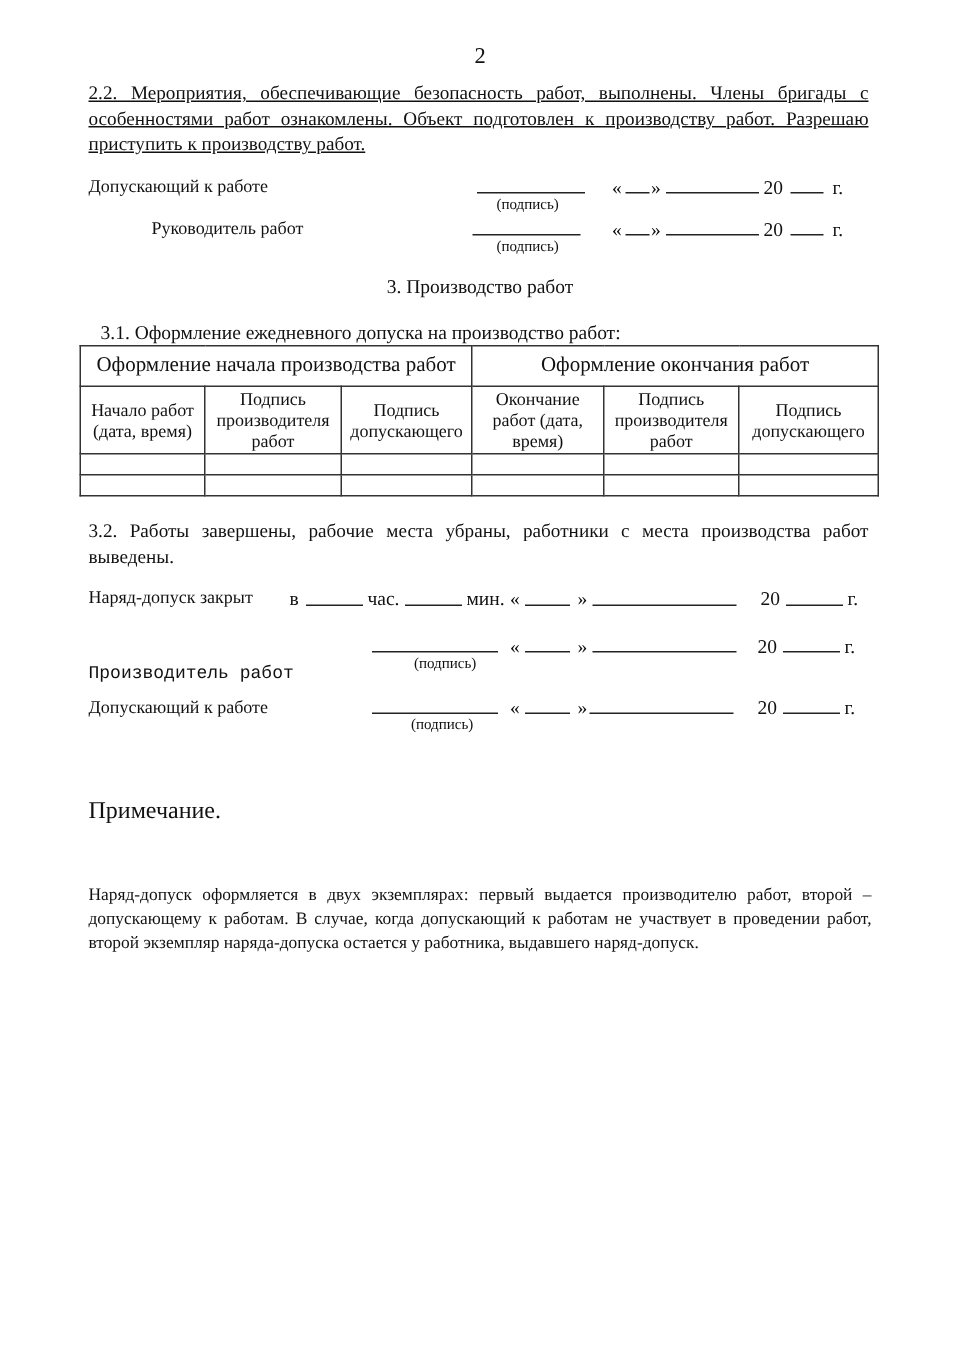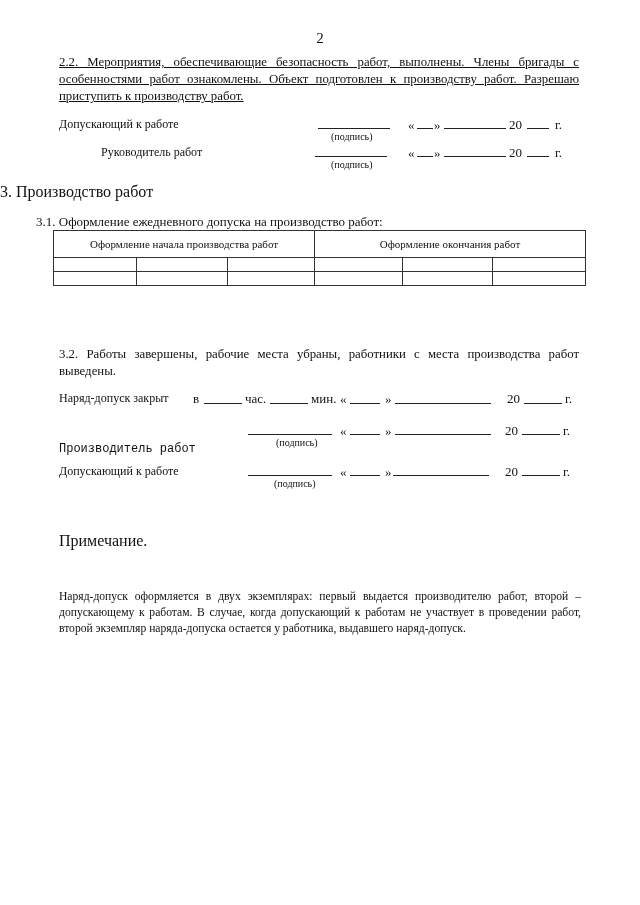--- a/index.html
+++ b/index.html
@@ -9,31 +9,31 @@
     color: #111; font-size: 13px;
   }
   .abs { position: absolute; }
   .page-num { left: 0; width: 640px; top: 30px; text-align: center; font-size: 15px; }
   .para { left: 59px; width: 520px; line-height: 17px; text-align: justify; font-size: 12.8px; }
   .para.first { top: 54px; text-decoration: underline; }
   .label { font-size: 12px; white-space: nowrap; }
   .line { position: absolute; border-bottom: 1px solid #222; height: 0; }
   .small { font-size: 10px; white-space: nowrap; }
   .txt { white-space: nowrap; font-size: 13px; }
-  .heading { left: 0; width: 640px; top: 183px; text-align: left; font-size: 16px; }
-  .sub-heading { left: 36px; top: 214px; font-size: 13px; white-space: nowrap; }
+  .heading { left: 0; width: 640px; top: 183px; text-align: center; font-size: 13px; }
+  .sub-heading { left: 67px; top: 214px; font-size: 13px; white-space: nowrap; }
   table.permit {
     position: absolute; left: 53px; top: 230px; width: 532px;
     border-collapse: collapse; font-size: 12px; table-layout: fixed;
   }
   table.permit td, table.permit th {
     border: 1px solid #333; text-align: center; vertical-align: middle;
     font-weight: normal; padding: 0 2px; line-height: 14px;
   }
-  table.permit th.group { height: 26px; font-size: 11px; }
+  table.permit th.group { height: 26px; font-size: 14px; }
   table.permit th.col { height: 44px; }
   table.permit td { height: 13px; }
   .note-title { left: 59px; top: 532px; font-size: 16px; }
   .note-body { left: 59px; width: 522px; top: 549px; font-size: 11.6px; line-height: 16px; text-align: justify; margin-top: 40px; }
 </style>
 </head>
 <body>
 
 <div class="abs page-num">2</div>
 
@@ -74,20 +74,28 @@
       <col style="width:91px">
       <col style="width:87px">
     <col style="width:88px">
       <col style="width:90px">
       <col style="width:93px">
   </colgroup>
   <thead>
     <tr>
       <th class="group" colspan="3">Оформление начала производства работ</th>
       <th class="group" colspan="3">Оформление окончания работ</th>
+    </tr>
+    <tr>
+      <th class="col">Начало работ (дата, время)</th>
+      <th class="col">Подпись производителя работ</th>
+      <th class="col">Подпись допускающего</th>
+      <th class="col">Окончание работ (дата, время)</th>
+      <th class="col">Подпись производителя работ</th>
+      <th class="col">Подпись допускающего</th>
     </tr>
   </thead>
   <tbody>
     <tr>
       <td></td>
       <td></td>
       <td></td>
       <td></td>
       <td></td>
       <td></td>

